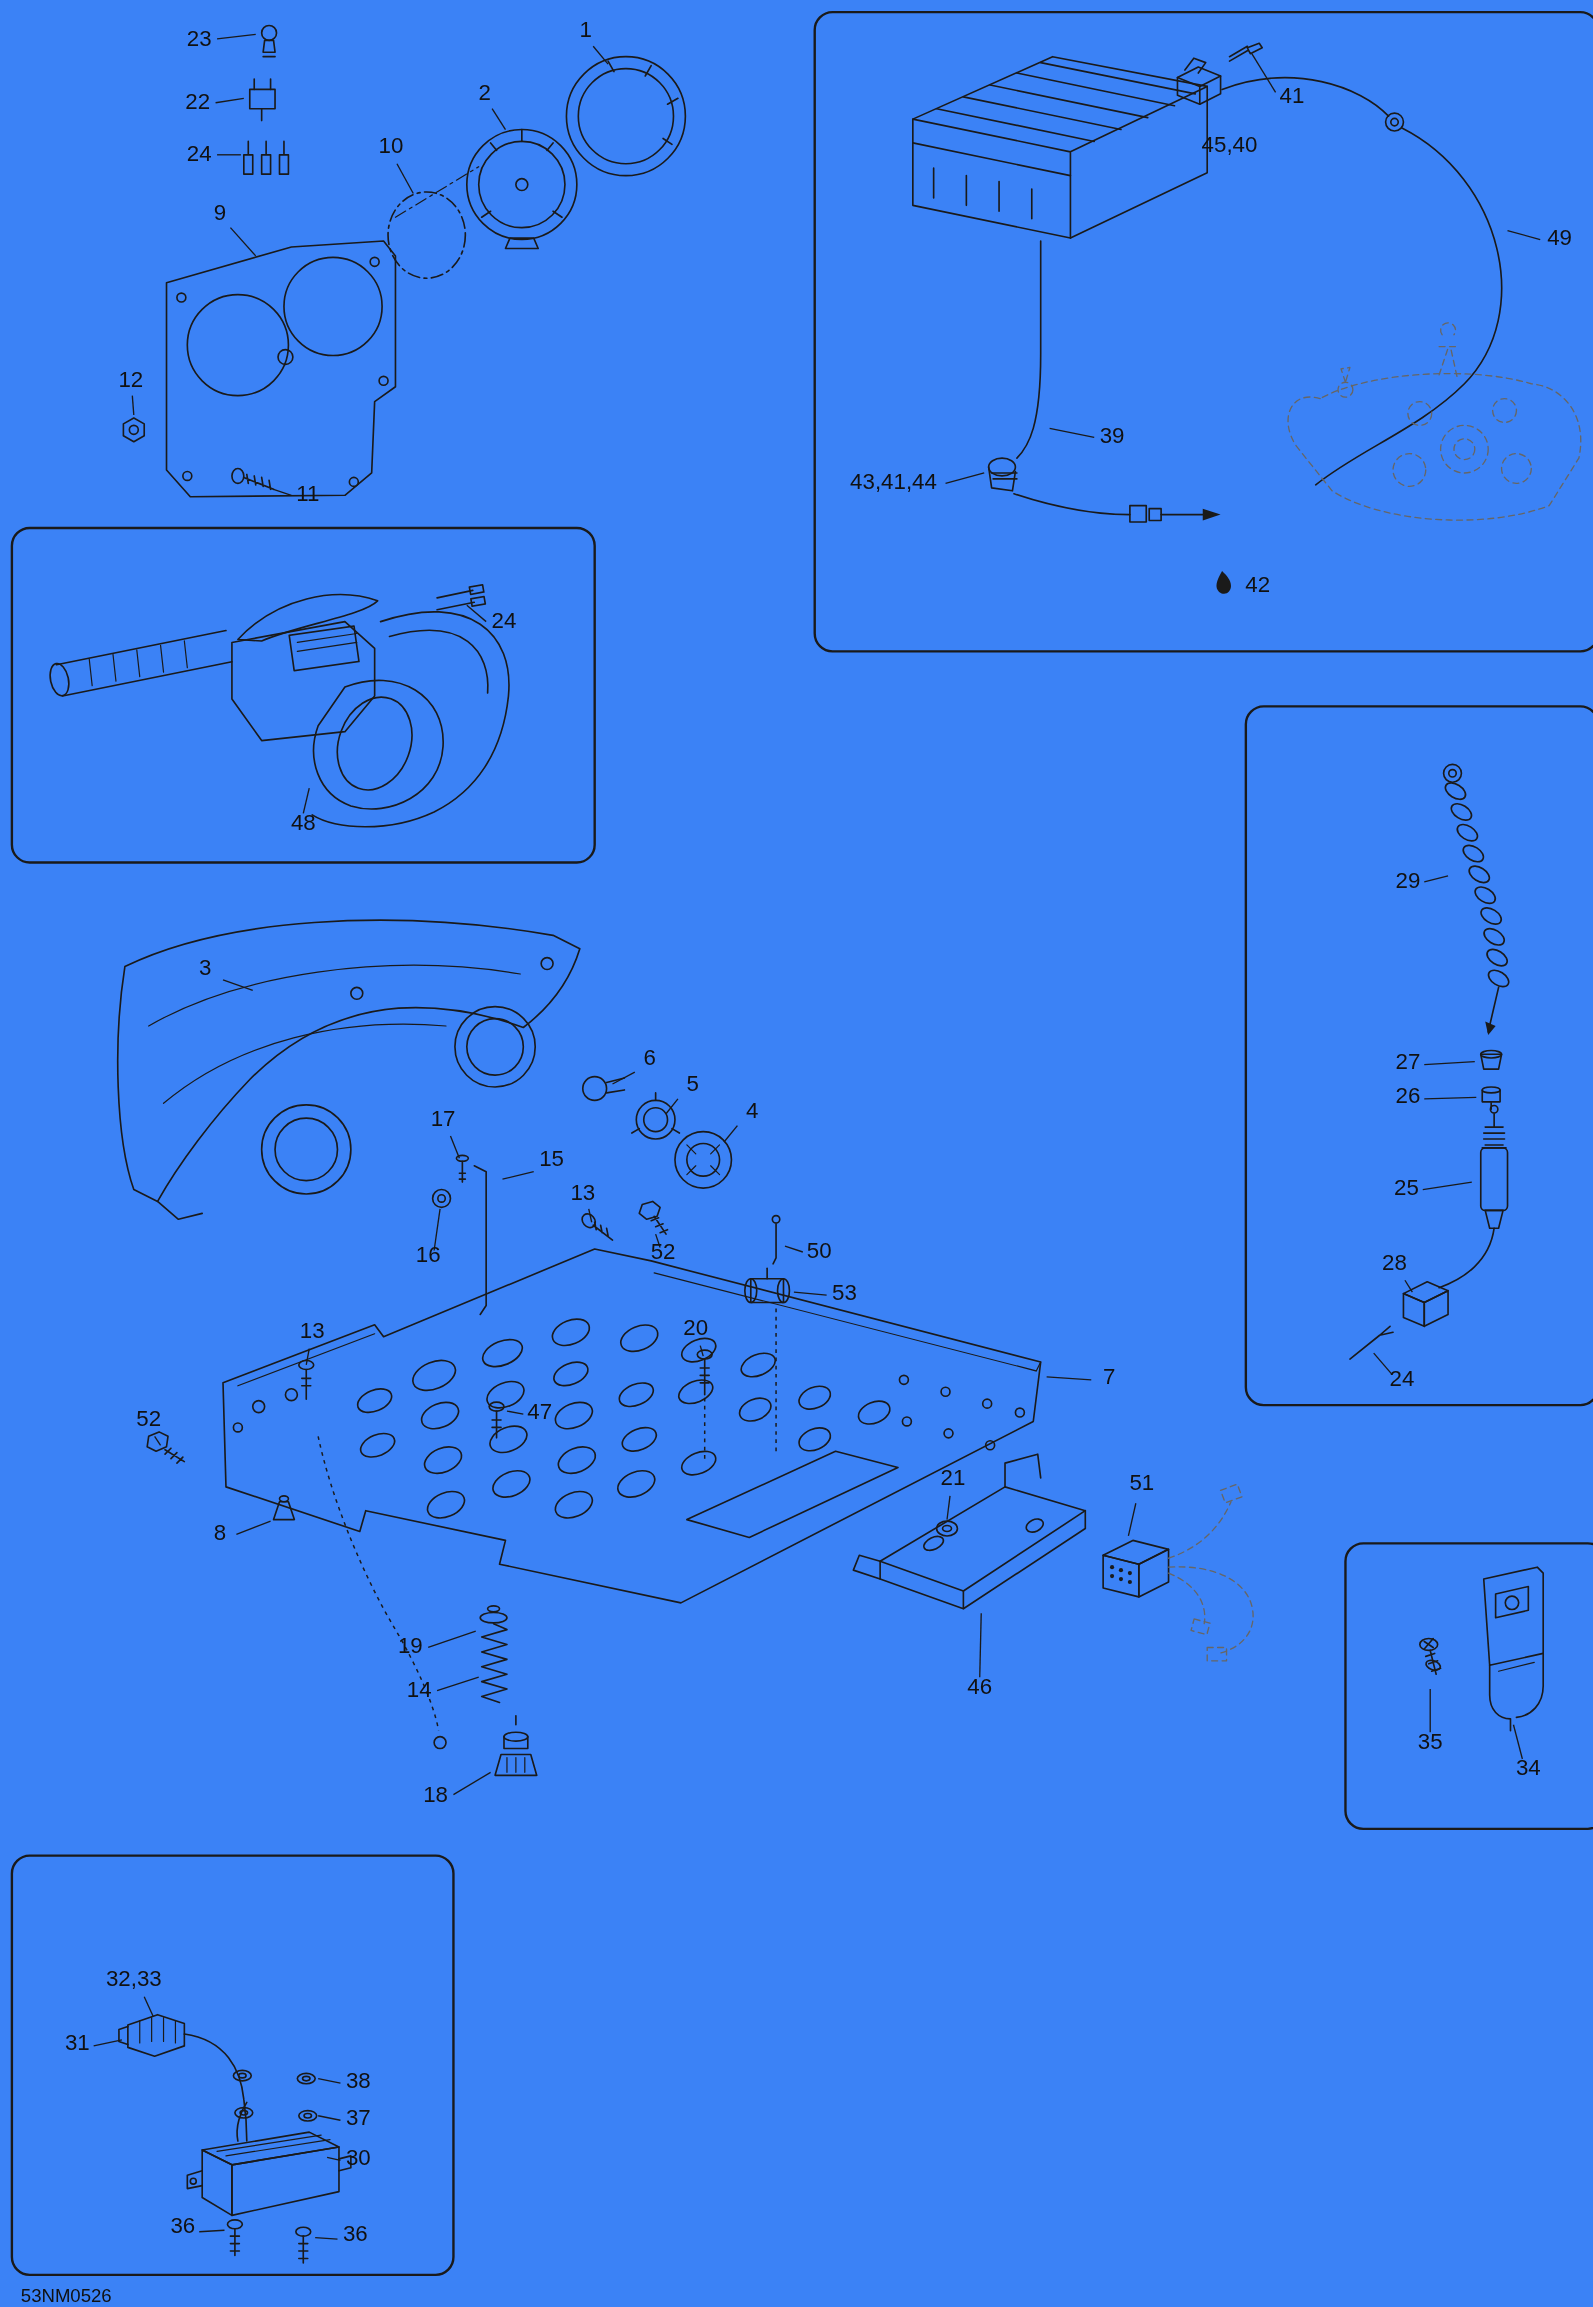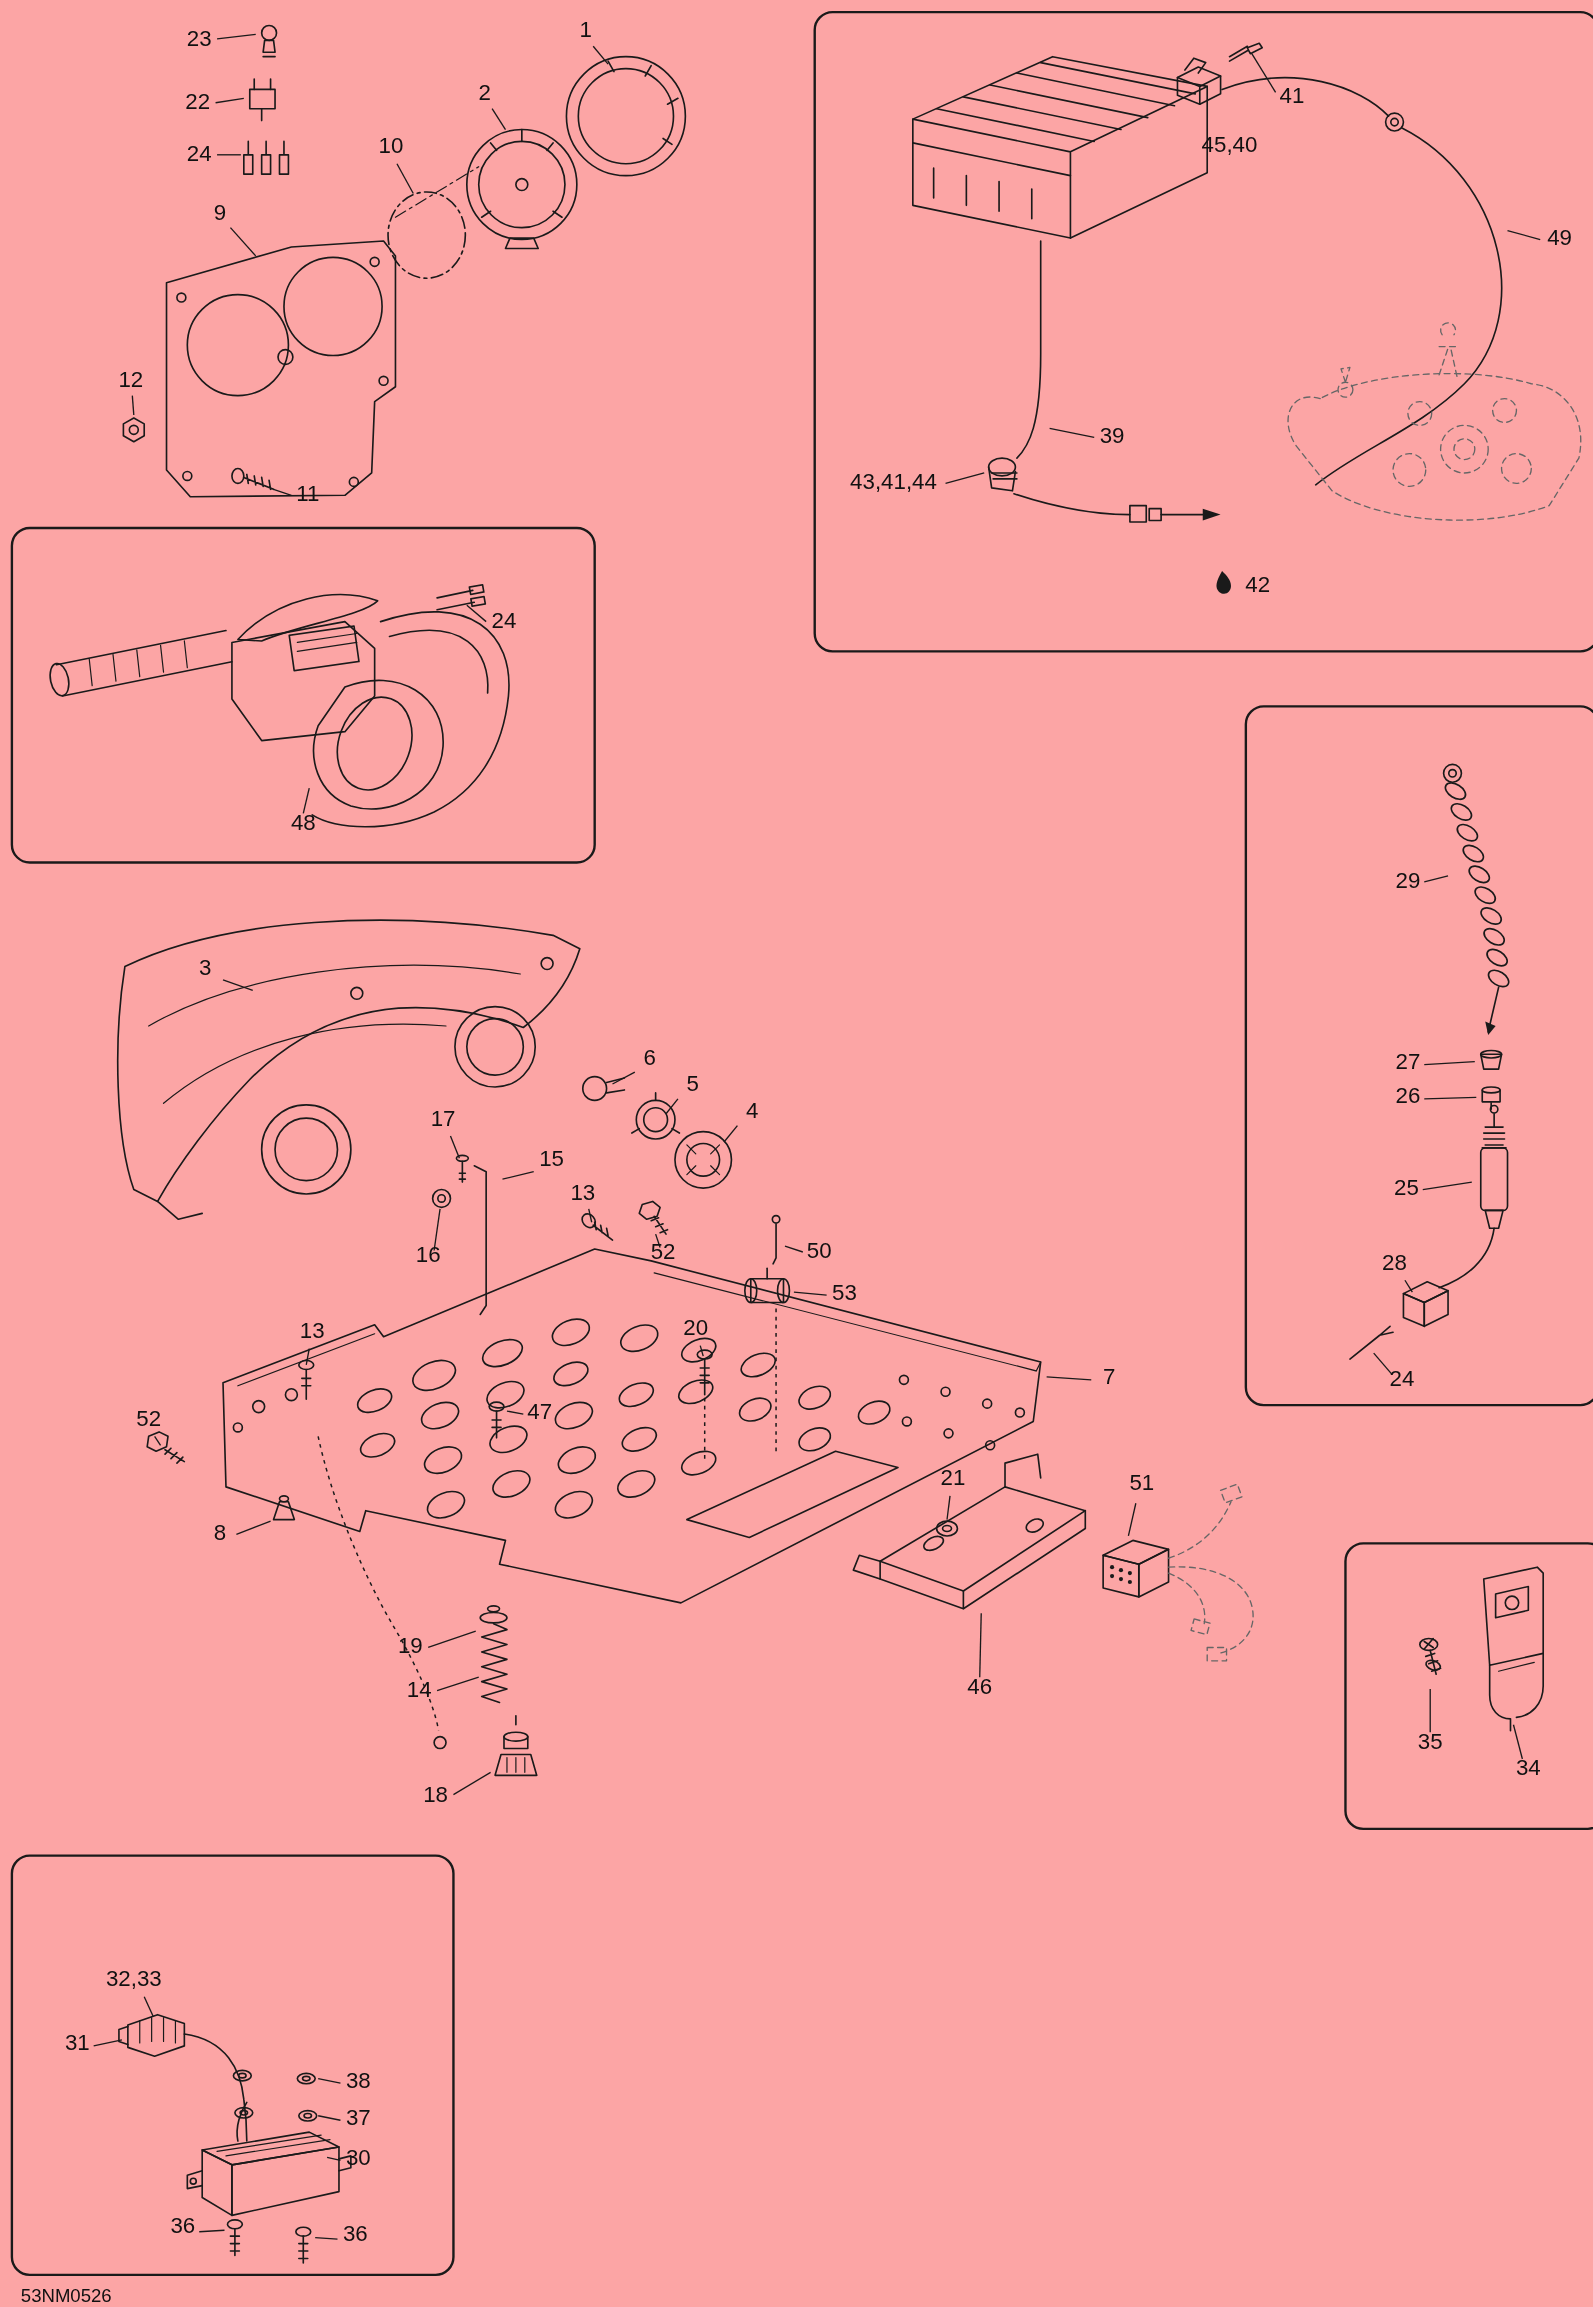--- a/index.html
+++ b/index.html
@@ -1,16 +1,16 @@
 <!DOCTYPE html>
 <html style="font-size:12px"><head>
 <meta charset="utf-8">
 <style>
   html,body{margin:0;padding:0;background:#fff;}
-  .page{width:1593px;height:2307px;background:#fca5a5;position:relative;overflow:hidden;}
+  .page{width:1593px;height:2307px;background:#3b82f6;position:relative;overflow:hidden;}
   svg{display:block;}
   .ln{fill:none;stroke:#1a1a1a;stroke-width:1.1;stroke-linecap:round;stroke-linejoin:round;}
   .thin{fill:none;stroke:#1a1a1a;stroke-width:0.8;stroke-linecap:round;}
   .fl{fill:#1a1a1a;stroke:none;}
   .frame{fill:none;stroke:#1a1a1a;stroke-width:1.6;}
   .ldr{stroke:#1a1a1a;stroke-width:0.9;}
   .lbl{font-family:"Liberation Sans",sans-serif;font-size:15px;fill:#111;text-anchor:middle;}
   .code{font-family:"Liberation Sans",sans-serif;font-size:12.5px;fill:#111;text-anchor:start;}
   .dashdot{stroke-dasharray:8 3 2 3;}
   .dot{fill:none;stroke:#1a1a1a;stroke-width:1;stroke-dasharray:2.5 3;}

